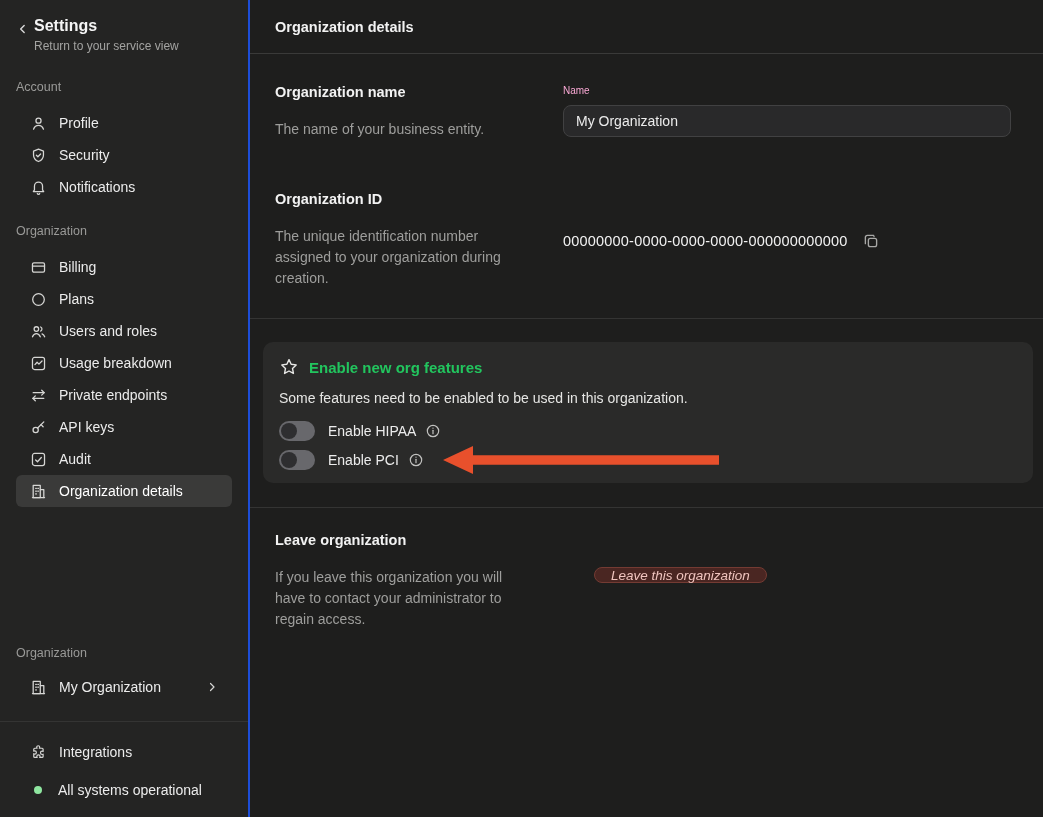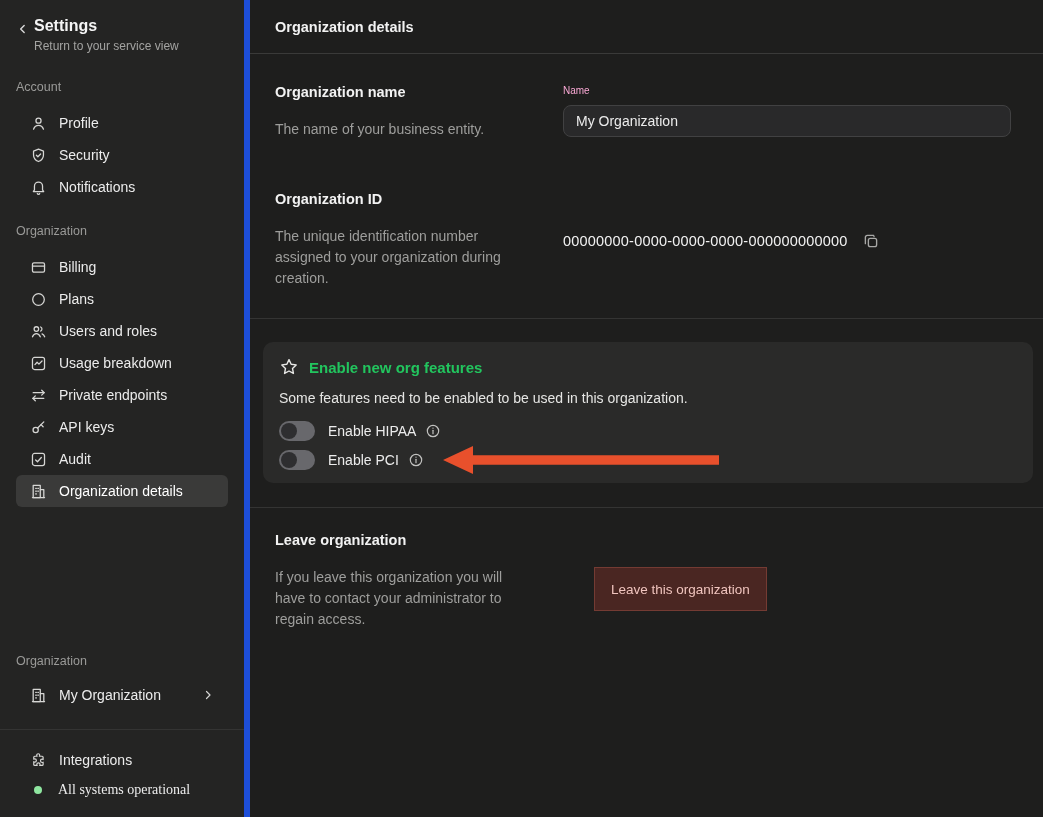--- a/index.html
+++ b/index.html
@@ -7,21 +7,21 @@
   body {
     font-family:"Liberation Sans","DejaVu Sans",sans-serif;
     background:#1e1e1d; color:#ececec; font-size:14px;
     -webkit-font-smoothing:antialiased;
   }
   .app { display:flex; width:1043px; height:817px; }
 
   
   .sidebar {
     width:250px; min-width:250px; height:100%;
-    background:#242423; border-right:6px solid #1d4ed8;
+    background:#242423; border-right:2px solid #1d4ed8;
     display:flex; flex-direction:column;
   }
   .sb-header { display:flex; padding:16px 16px 0 12px; }
   .back-btn {
     width:22px; height:22px; display:flex; align-items:center; justify-content:center;
     color:#d9d9d9; cursor:pointer; margin-top:2px; flex:none;
   }
   .sb-title { font-size:16px; font-weight:700; color:#f5f5f5; line-height:20px; }
   .sb-subtitle { font-size:12px; color:#a3a3a1; margin-top:3px; }
 
@@ -44,21 +44,21 @@
   .org-switcher {
     display:flex; align-items:center; gap:12px;
     height:32px; margin:10px 16px 18px 16px; padding:0 14px; border-radius:6px; cursor:pointer;
   }
   .org-switcher .grow { flex:1; }
   .sb-footer { border-top:1px solid #343433; padding:20px 0 17px 0; }
   .sb-foot-row {
     display:flex; align-items:center; gap:12px; height:20px;
     padding:0 30px; cursor:pointer;
   }
-  .sb-foot-row + .sb-foot-row { margin-top:10px;font-family:Liberation Serif, serif; }
+  .sb-foot-row + .sb-foot-row { margin-top:18px; }
   .status-dot { width:8px; height:8px; border-radius:50%; margin:0 4px; flex:none; }
 
   
   .main { flex:1; display:flex; flex-direction:column; background:#1e1e1d; }
   .main-header {
     height:54px; flex:none; border-bottom:1px solid #3a3a39;
     display:flex; align-items:center; padding-left:25px;
     font-size:14.5px; font-weight:700; color:#f2f2f2;
   }
   .content { flex:1; }
@@ -107,24 +107,25 @@
     width:16px; height:16px; border-radius:50%; background:#2e2e30;
   }
   .toggle-label { margin-left:13px; font-size:14px; color:#ececec; }
   .info-btn { margin-left:9px; width:16px; height:16px; color:#c2c2c0; cursor:pointer; display:flex; }
   .info-btn svg { width:16px; height:16px; }
   .pointer-arrow { margin-left:17px; flex:none; display:flex; }
 
   .sec-leave { margin-top:22px;gap:31px; }
   .danger-btn {
     margin-top:37px; display:inline-flex; align-items:center; justify-content:center;
-    height:44px; padding:0 16px; border-radius:0;
+    height:16px; padding:0 16px; border-radius:14px;
     background:#4a2622; border:1px solid #743b33; color:#f1c5bf;
     font-size:13.5px; cursor:pointer; white-space:nowrap;
     font-family:"Liberation Sans","DejaVu Sans",sans-serif;
+    font-style:italic;
   }
 </style>
 </head>
 <body>
 
 <div class="app">
 
   <aside class="sidebar">
     <div class="sb-header">
       <div class="back-btn">

